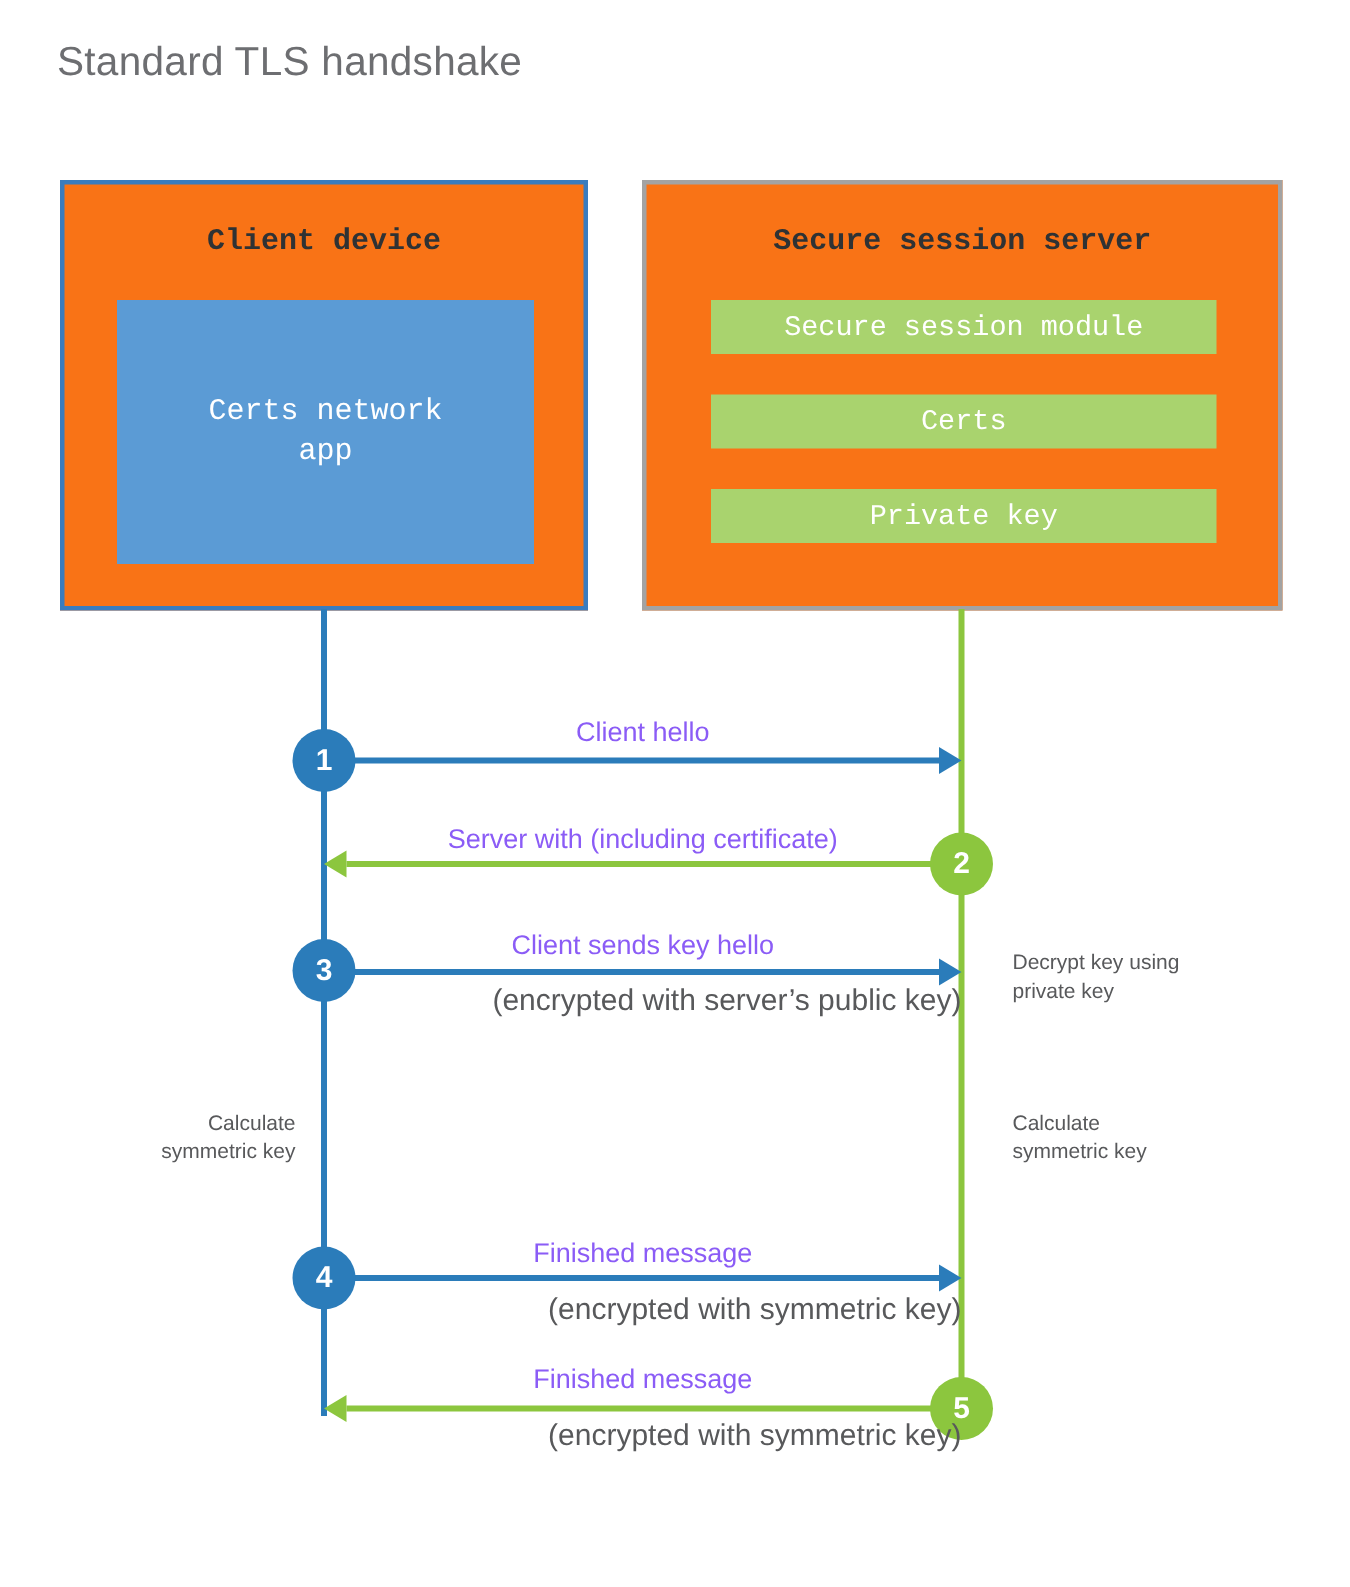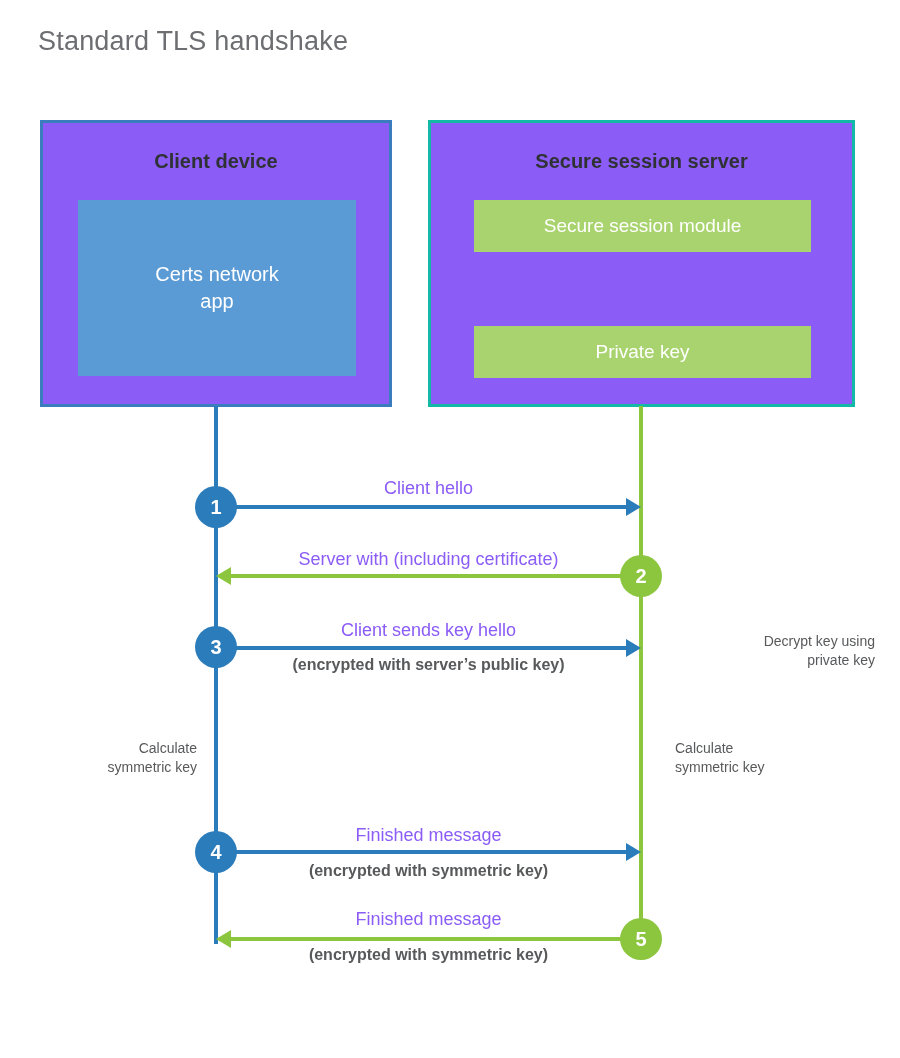--- a/index.html
+++ b/index.html
@@ -29,36 +29,37 @@
     font-size: 27px;
     font-weight: 300;
     color: #6d6e71;
     letter-spacing: 0.2px;
     white-space: nowrap;
   }
 
   
   .entity-box {
     position: absolute;
-    background: #8b5cf6;
+    background: #f97316;
     box-sizing: border-box;
+    font-family: Liberation Mono, monospace;
   }
   #client-box {
     left: 40px;
     top: 120px;
     width: 352px;
     height: 287px;
     border: 3px solid #3a7cbe;
   }
   #server-box {
     left: 428px;
     top: 120px;
     width: 427px;
     height: 287px;
-    border: 3px solid #14b8a6;
+    border: 3px solid #a3a3a3;
   }
   .entity-title {
     position: absolute;
     left: 0;
     right: 0;
     top: 27px;
     text-align: center;
     font-size: 20px;
     font-weight: bold;
     color: #2f3234;
@@ -78,21 +79,21 @@
     display: flex;
     align-items: center;
     justify-content: center;
     text-align: center;
     line-height: 1.35;
   }
   .server-block {
     position: absolute;
     left: 43px;
     width: 337px;
-    height: 52px;
+    height: 36px;
     background: #a9d36e;
     color: #ffffff;
     font-size: 19px;
     font-weight: 400;
     display: flex;
     align-items: center;
     justify-content: center;
     text-align: center;
   }
   #server-block-0 { top: 77px; }
@@ -154,23 +155,23 @@
   .msg-label {
     position: absolute;
     text-align: center;
     font-size: 18px;
     font-weight: 400;
     color: #8b5cf6;
     white-space: nowrap;
   }
   .msg-sublabel {
     position: absolute;
-    text-align: center;
-    font-size: 16px;
-    font-weight: 700;
+    text-align: right;
+    font-size: 20px;
+    font-weight: 400;
     color: #58595b;
     white-space: nowrap;
   }
 
   
   .side-note {
     position: absolute;
     font-size: 14px;
     font-weight: 400;
     color: #58595b;
@@ -192,20 +193,21 @@
       <span>
         <span>Certs network</span><br>
         <span>app</span>
       </span>
     </div>
   </div>
 
   <div class="entity-box" id="server-box">
     <div class="entity-title">Secure session server</div>
     <div class="server-block" id="server-block-0">Secure session module</div>
+    <div class="server-block" id="server-block-1">Certs</div>
     <div class="server-block" id="server-block-2">Private key</div>
   </div>
 
   <div class="lifeline" id="client-lifeline"></div>
   <div class="lifeline" id="server-lifeline"></div>
 
   <div class="msg-label" style="left:216px; top:478px; width:425px;">Client hello</div>
   <div class="arrow-line arrow-blue" style="left:216px; top:505px; width:410px;"></div>
   <div class="arrow-head head-right-blue" style="left:626px; top:498px;"></div>
   <div class="step-circle circle-blue" style="left:195px; top:486px;">1</div>
@@ -214,21 +216,21 @@
   <div class="arrow-line arrow-green" style="left:231px; top:574px; width:410px;"></div>
   <div class="arrow-head head-left-green" style="left:216px; top:567px;"></div>
   <div class="step-circle circle-green" style="left:620px; top:555px;">2</div>
 
   <div class="msg-label" style="left:216px; top:620px; width:425px;">Client sends key hello</div>
   <div class="arrow-line arrow-blue" style="left:216px; top:646px; width:410px;"></div>
   <div class="arrow-head head-right-blue" style="left:626px; top:639px;"></div>
   <div class="step-circle circle-blue" style="left:195px; top:626px;">3</div>
   <div class="msg-sublabel" style="left:216px; top:656px; width:425px;">(encrypted with server’s public key)</div>
 
-  <div class="side-note left-align" style="left:675px; top:632px; width:200px;text-align:right;">
+  <div class="side-note left-align" style="left:675px; top:632px; width:200px;">
     <span>Decrypt key using</span><br>
     <span>private key</span>
   </div>
 
   <div class="side-note right-align" style="left:40px; top:739px; width:157px;">
     <span>Calculate</span><br>
     <span>symmetric key</span>
   </div>
   <div class="side-note left-align" style="left:675px; top:739px; width:200px;">
     <span>Calculate</span><br>

